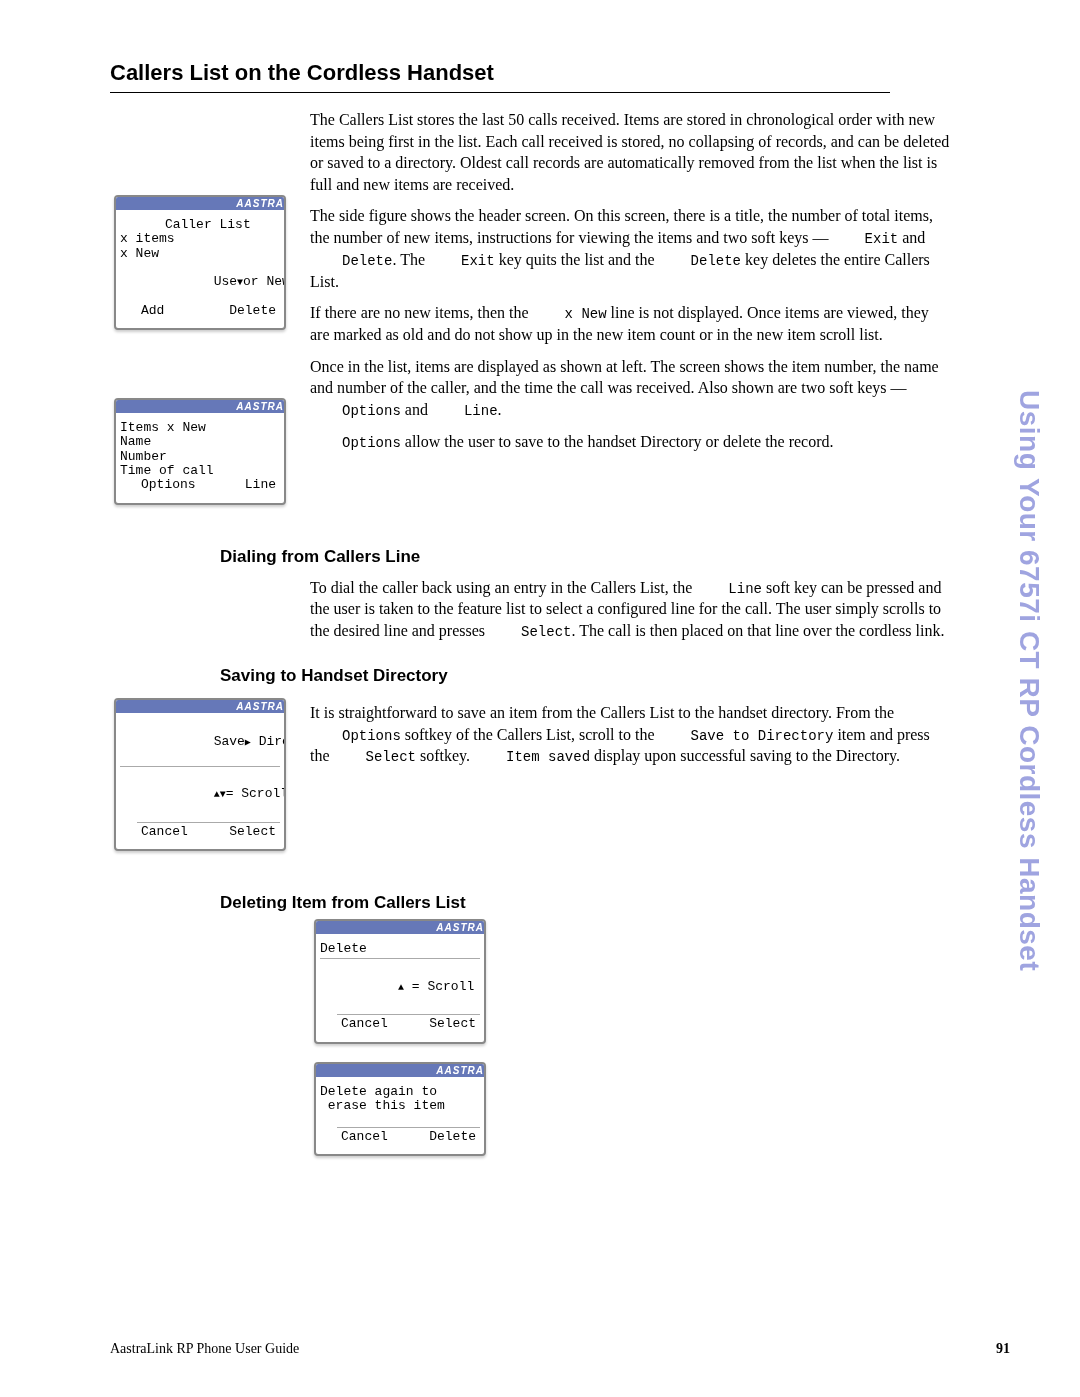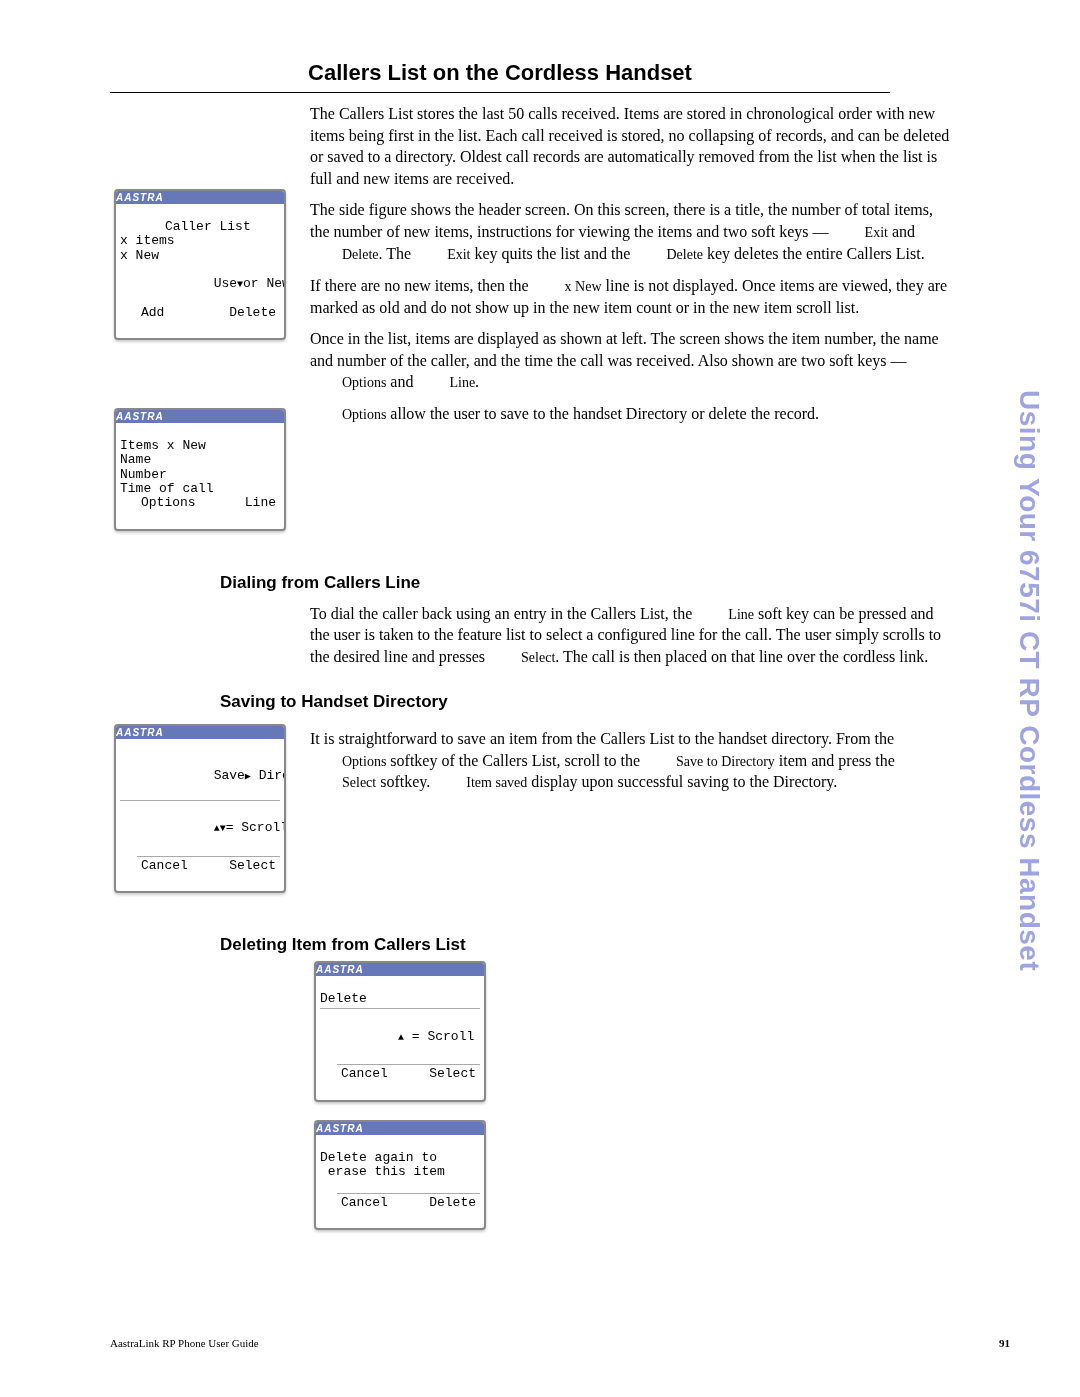--- a/index.html
+++ b/index.html
@@ -28,39 +28,38 @@
     font-family: Arial, Helvetica, sans-serif;
     font-weight: bold;
     font-size: 28px;
     color: #9fa4e0;
     letter-spacing: 0.5px;
   }
   h1 {
     font-family: Arial, Helvetica, sans-serif;
     font-weight: bold;
     font-size: 22px;
-    margin: 10px 0 0 0;
+    margin: 10px 0 6px 0;
     border-bottom: 1.5px solid #000;
     padding-bottom: 6px;
     width: 780px;
-    text-align: center;
   }
   h2 {
     font-family: Arial, Helvetica, sans-serif;
     font-weight: bold;
     font-size: 17px;
     margin: 24px 0 6px 110px;
   }
   .body-text {
     margin: 10px 0 10px 200px;
     width: 640px;
     line-height: 1.35;
   }
   .mono {
-    font-family: Liberation Serif, serif;
+    font-family: Liberation Mono, monospace;
     font-size: 14px;
     padding-left: 32px;
   }
   .screen-row {
     display: flex;
   }
   .screen-col {
     width: 200px;
     min-width: 200px;
     display: flex;
@@ -80,55 +79,55 @@
     font-family: "Courier New", monospace;
     font-size: 13px;
     line-height: 1.1;
     margin-bottom: 18px;
     margin-left: 4px;
     overflow: hidden;
   }
   .lcd-header {
     background: #6678b8;
     color: #fff;
-    text-align: left;
+    text-align: right;
     font-family: Arial, Helvetica, sans-serif;
     font-weight: bold;
     font-style: italic;
     font-size: 10px;
     padding: 1px 0;
     letter-spacing: 1px;
   }
   .lcd-body {
-    padding: 16px 4px;
+    padding: 8px 4px;
     min-height: 52px;
   }
   .lcd-line {
     white-space: pre;
   }
   .lcd-foot {
     display: flex;
     justify-content: space-between;
     padding: 0 4px 2px 4px;
     margin-left: 17px;
   }
   .lcd-center {
     text-align: center;
   }
   .arrow-down::after { content: "\25BC"; font-size: 10px; }
   .arrow-up::after { content: "\25B2"; font-size: 10px; }
   .arrow-right::after { content: "\25B6"; font-size: 10px; }
   .footer {
     position: absolute;
-    bottom: 48px;
+    bottom: 40px;
     left: 110px;
     right: 70px;
     display: flex;
     justify-content: space-between;
-    font-size: 11px;
+    font-size: 14px;
   }
   .footer .pg { font-weight: bold; }
   .indent-screen { margin-left: 200px; margin-top: 6px; margin-bottom: 14px; }
 </style>
 </head>
 <body>
 
 <div class="page">
   <div class="side-title">Using Your 6757i CT RP Cordless Handset</div>
 

